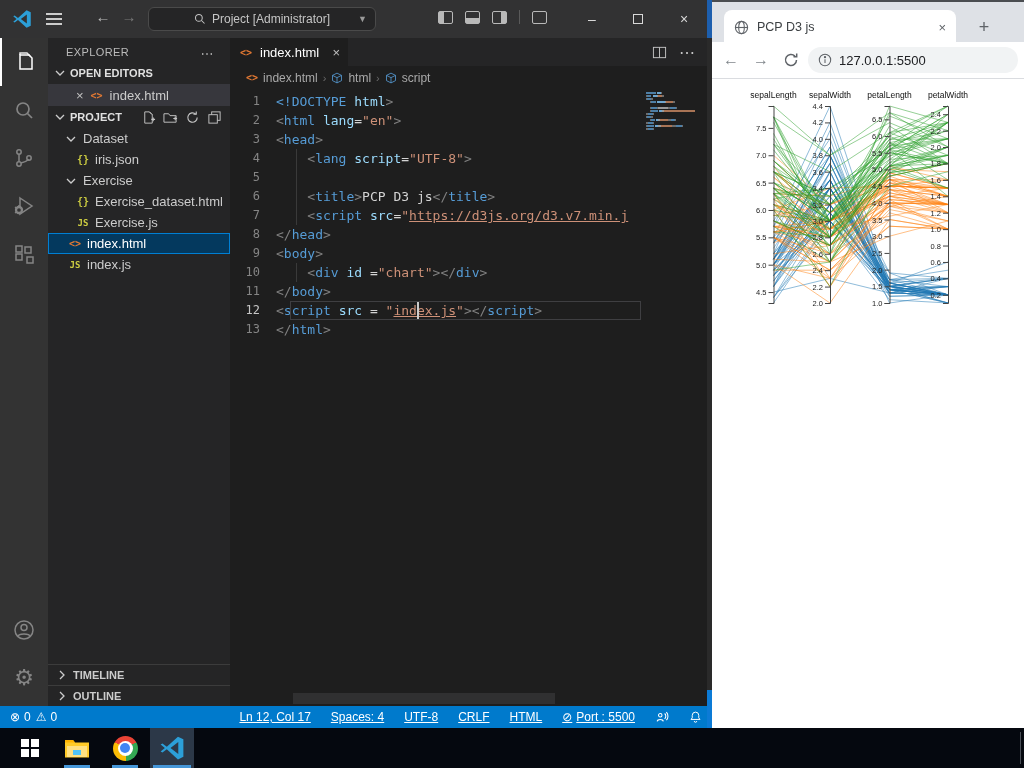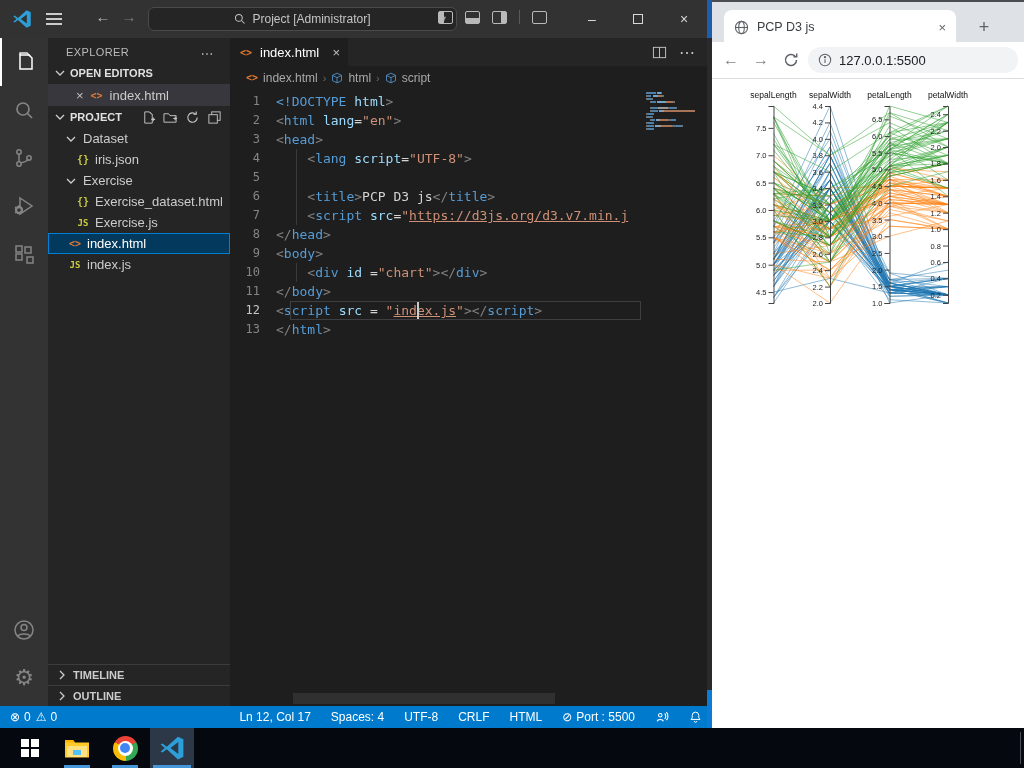--- a/index.html
+++ b/index.html
@@ -7,21 +7,21 @@
   .screen { position:relative; width:1024px; height:768px; overflow:hidden; background:#fff; }
 
   
   .vscode { position:absolute; left:0; top:0; width:707px; height:728px; background:#1e1e1e; }
   .titlebar { position:absolute; left:0; top:0; width:100%; height:38px; background:#323233; }
   .tb-logo { position:absolute; left:12px; top:9px; width:20px; height:20px; }
   .tb-menu { position:absolute; left:46px; top:13px; width:16px; height:12px; display:flex; flex-direction:column; justify-content:space-between; cursor:pointer;}
   .tb-menu span { display:block; height:1.6px; background:#cccccc; }
   .tb-arrow { position:absolute; top:8px; font-size:15px; color:#bbbbbb; width:22px; text-align:center; }
   .tb-arrow.fwd { color:#7a7a7a; }
-  .tb-search { position:absolute; left:148px; top:7px; width:309px; height:24px; background:#252526; border:1px solid #4a4a4a; border-radius:6px; display:flex; align-items:center; justify-content:center; color:#c5c5c5; font-size:12px; gap:6px; }
+  .tb-search { position:absolute; left:148px; top:7px; width:228px; height:24px; background:#252526; border:1px solid #4a4a4a; border-radius:6px; display:flex; align-items:center; justify-content:center; color:#c5c5c5; font-size:12px; gap:6px; }
   .tb-search .chev { position:absolute; right:8px; color:#9a9a9a; font-size:9px; }
   .tb-layouts { position:absolute; right:160px; top:10px; display:flex; gap:12px; align-items:center; }
   .lay { width:15px; height:13px; border:1px solid #b9b9b9; border-radius:2px; position:relative; }
   .lay.l::before { content:""; position:absolute; left:0; top:0; bottom:0; width:5px; background:#b9b9b9; }
   .lay.b::before { content:""; position:absolute; left:0; right:0; bottom:0; height:5px; background:#b9b9b9; }
   .lay.r::before { content:""; position:absolute; right:0; top:0; bottom:0; width:5px; background:#b9b9b9; }
   .lay-sep { width:1px; height:14px; background:#5a5a5a; }
   .winctl { position:absolute; right:0; top:0; height:38px; display:flex; }
   .winbtn { width:46px; height:38px; display:flex; align-items:center; justify-content:center; color:#d8d8d8; font-size:14px; }
   .winbtn .maxbox { width:10px; height:10px; border:1px solid #d8d8d8; }
@@ -68,21 +68,21 @@
   .cur-hl { position:absolute; left:60px; right:66px; height:19px; border:1px solid #3f3f42; }
   .cursor { position:absolute; width:1.5px; height:17px; background:#cccccc; }
   .iguide { position:absolute; width:1px; background:#3a3a3a; left:66px; }
   .minimap { position:absolute; top:3px; right:9px; width:52px; overflow:hidden; }
   .mm-row { display:flex; height:2px; margin-bottom:1px; }
   .mm-seg { height:2px; flex:none; }
   .hscroll { position:absolute; left:63px; bottom:2px; width:262px; height:11px; background:#303031; }
 
   .statusbar { position:absolute; left:0; top:706px; width:712px; height:22px; background:#007acc; color:#ffffff; font-size:12px; display:flex; align-items:center; padding:0 10px; }
   .sb-left { display:flex; align-items:center; gap:5px; }
-  .sb-right { margin-left:auto; display:flex; align-items:center; gap:20px; }
+  .sb-right { margin-left:auto; display:flex; align-items:center; gap:20px;text-decoration:underline; }
   .sb-item { display:flex; align-items:center; gap:4px; }
 
   .win-divider { position:absolute; left:707px; top:0; width:5px; height:728px;
     background:linear-gradient(to bottom,#1d5fae 0,#1d5fae 38px,#2a2a2a 38px,#2a2a2a 690px,#0c7bd6 690px,#0c7bd6 728px); }
 
   
   .browser { position:absolute; left:712px; top:0; width:312px; height:728px; background:#ffffff; }
   .tabstrip { height:42px; background:#dee1e6; border-top:2px solid #4a4d51; position:relative; }
   .btab { position:absolute; left:12px; top:8px; width:232px; height:34px; background:#ffffff; border-radius:8px 8px 0 0; display:flex; align-items:center; padding:0 10px; gap:8px; font-size:12.5px; color:#3c4043; }
   .btab .close { margin-left:auto; color:#5f6368; font-size:13px; }

